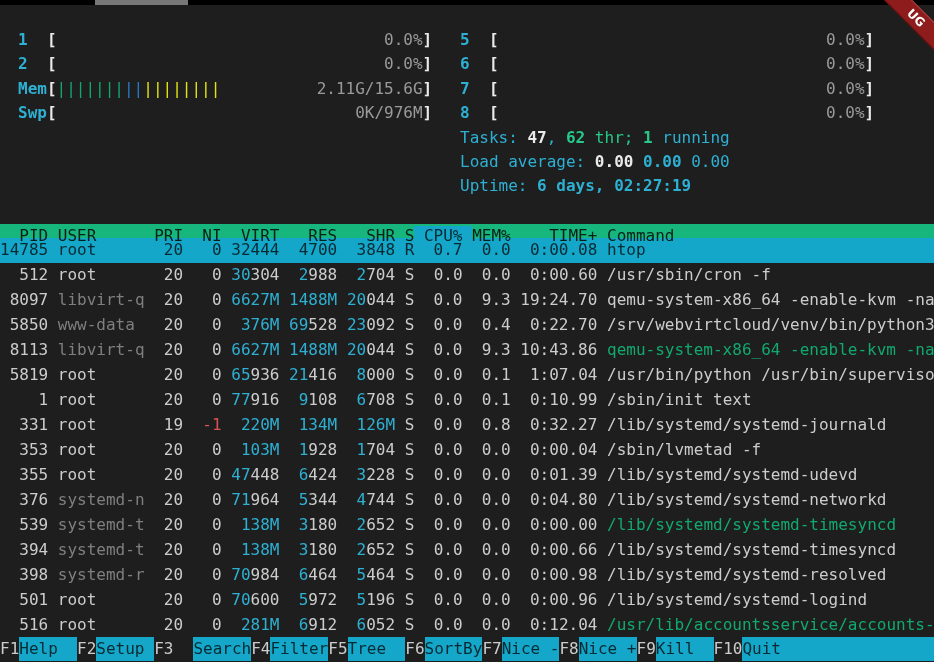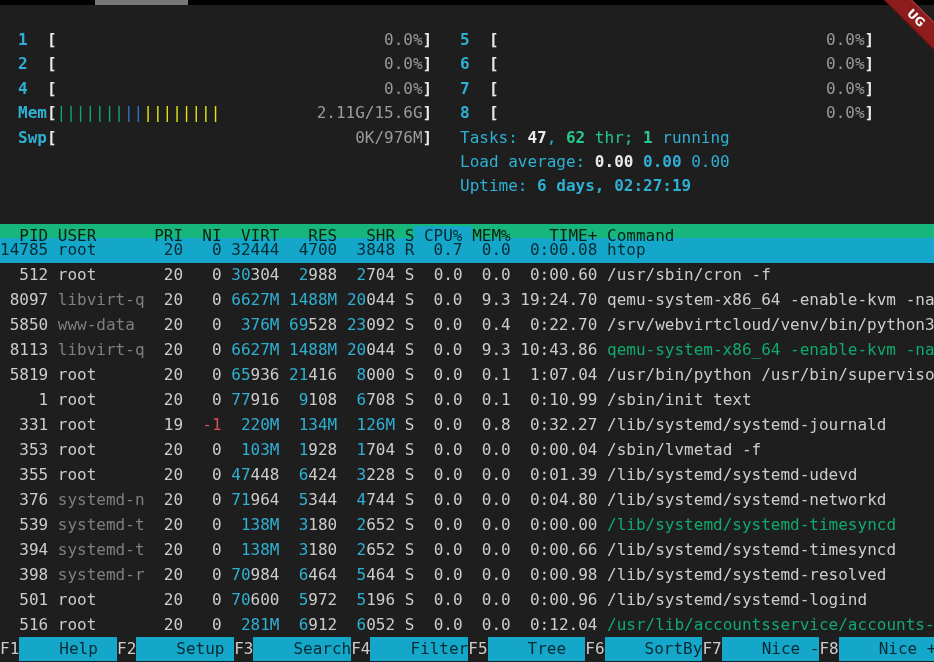--- a/index.html
+++ b/index.html
@@ -33,35 +33,34 @@
   .prow.sel{background:var(--cyanbg);color:#062a33;}
   .prow.sel span{color:#062a33;}
   .hrow{background:var(--greenbg);color:#072018;white-space:pre;height:14px;line-height:24.4px;}
   .sortcol{background:var(--cyanbg);color:#062a33;}
   .m{color:var(--cyan);}
   .udim{color:var(--dimuser);}
   .nired{color:var(--red);}
   .cgreen{color:var(--green);}
   .fnbar{position:absolute;left:0;top:637px;width:100%;height:24px;line-height:24px;display:flex;}
   .fnkey{color:var(--fg);white-space:pre;}
-  .fnlbl{background:var(--cyanbg);color:#062a33;white-space:pre;padding-left:40px;}
+  .fnlbl{background:var(--cyanbg);color:#062a33;white-space:pre;}
   .fnfill{flex:1;background:var(--cyanbg);}
 </style>
 </head>
 <body>
 
 <div class="screen">
   <div class="topstrip">
     <div class="thumb"></div>
   </div>
   <div class="ribbon">UG</div>
   <div class="meters-left">
       <div class="line"><span class="t-cyanb">1  </span><span class="t-bright">[</span><span>                                  </span><span class="t-dim">0.0%</span><span class="t-bright">]</span></div>
       <div class="line"><span class="t-cyanb">2  </span><span class="t-bright">[</span><span>                                  </span><span class="t-dim">0.0%</span><span class="t-bright">]</span></div>
-      <div class="line"><span class="t-cyanb">4  </span><span class="t-bright">[</span><span>                                  </span><span class="t-dim">0.0%</span><span class="t-bright">]</span></div>
       <div class="line"><span class="t-cyanb">Mem</span><span class="t-bright">[</span><span class="bar-g">|||||||</span><span class="bar-b">||</span><span class="bar-y">||||||||</span><span>          </span><span class="t-dim">2.11G/15.6G</span><span class="t-bright">]</span></div>
       <div class="line"><span class="t-cyanb">Swp</span><span class="t-bright">[</span><span>                               </span><span class="t-dim">0K/976M</span><span class="t-bright">]</span></div>
     </div>
   <div class="meters-right">
       <div class="line"><span class="t-cyanb">5  </span><span class="t-bright">[</span><span>                                  </span><span class="t-dim">0.0%</span><span class="t-bright">]</span></div>
       <div class="line"><span class="t-cyanb">6  </span><span class="t-bright">[</span><span>                                  </span><span class="t-dim">0.0%</span><span class="t-bright">]</span></div>
       <div class="line"><span class="t-cyanb">7  </span><span class="t-bright">[</span><span>                                  </span><span class="t-dim">0.0%</span><span class="t-bright">]</span></div>
       <div class="line"><span class="t-cyanb">8  </span><span class="t-bright">[</span><span>                                  </span><span class="t-dim">0.0%</span><span class="t-bright">]</span></div>
       <div class="line"><span class="t-cyan">Tasks: </span><span class="t-bright">47</span><span class="t-cyan">, </span><span class="t-greenb">62</span><span class="t-green"> thr; </span><span class="t-greenb">1</span><span class="t-cyan"> running</span></div>
       <div class="line"><span class="t-cyan">Load average: </span><span class="t-bright">0.00</span><span> </span><span class="t-cyanb">0.00</span><span> </span><span class="t-cyan">0.00</span></div>
@@ -88,21 +87,21 @@
     </div>
   <div class="fnbar">
       <span style="display: flex;">
         <span class="fnkey">F1</span>
         <span class="fnlbl">Help  </span>
       </span>
       <span style="display: flex;">
         <span class="fnkey">F2</span>
         <span class="fnlbl">Setup </span>
       </span>
-      <span style="display: flex;">
+      <span style="display: flex; gap: 20px;">
         <span class="fnkey">F3</span>
         <span class="fnlbl">Search</span>
       </span>
       <span style="display: flex; justify-content: space-between;">
         <span class="fnkey">F4</span>
         <span class="fnlbl">Filter</span>
       </span>
       <span style="display: flex;">
         <span class="fnkey">F5</span>
         <span class="fnlbl">Tree  </span>

